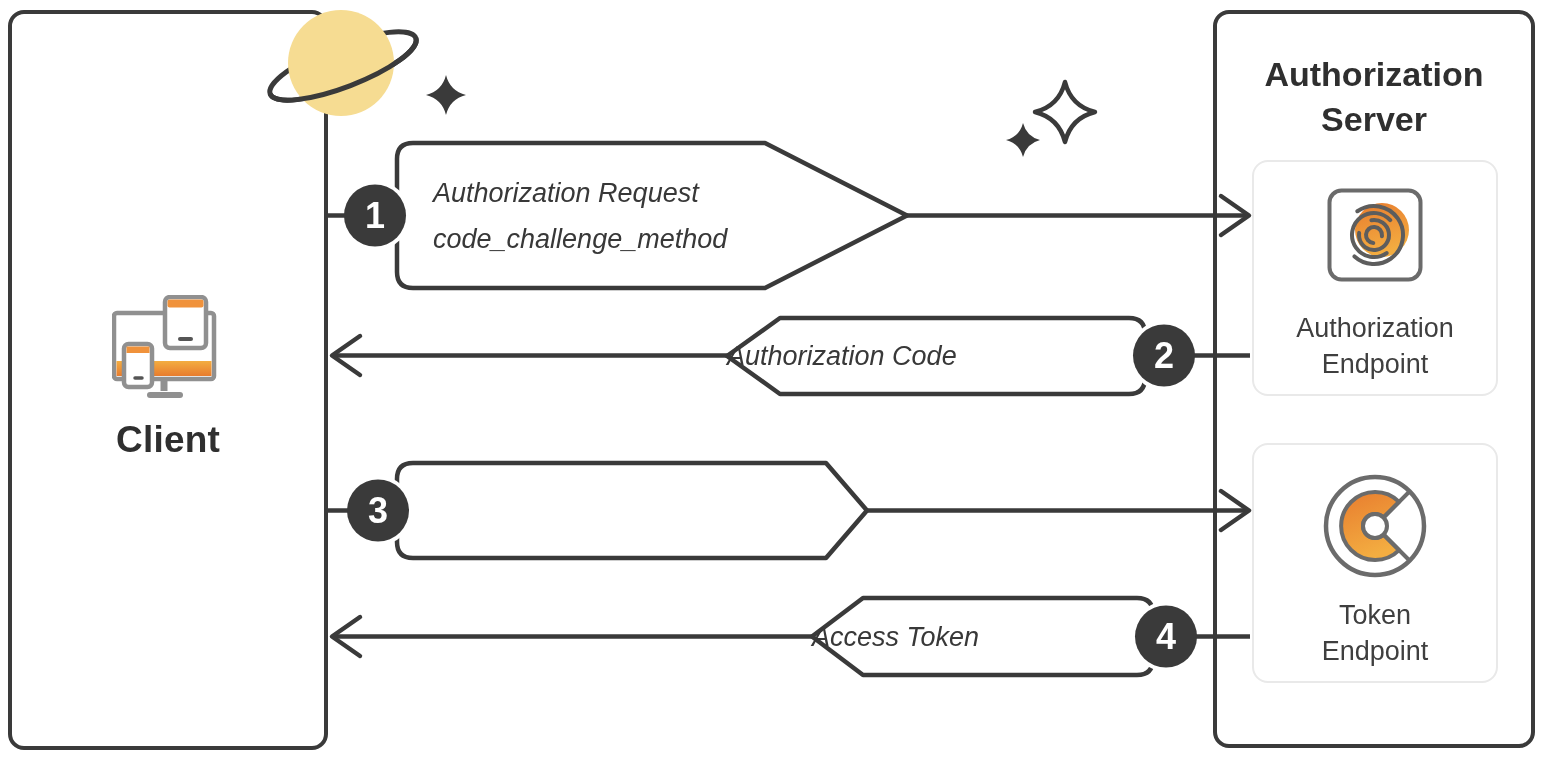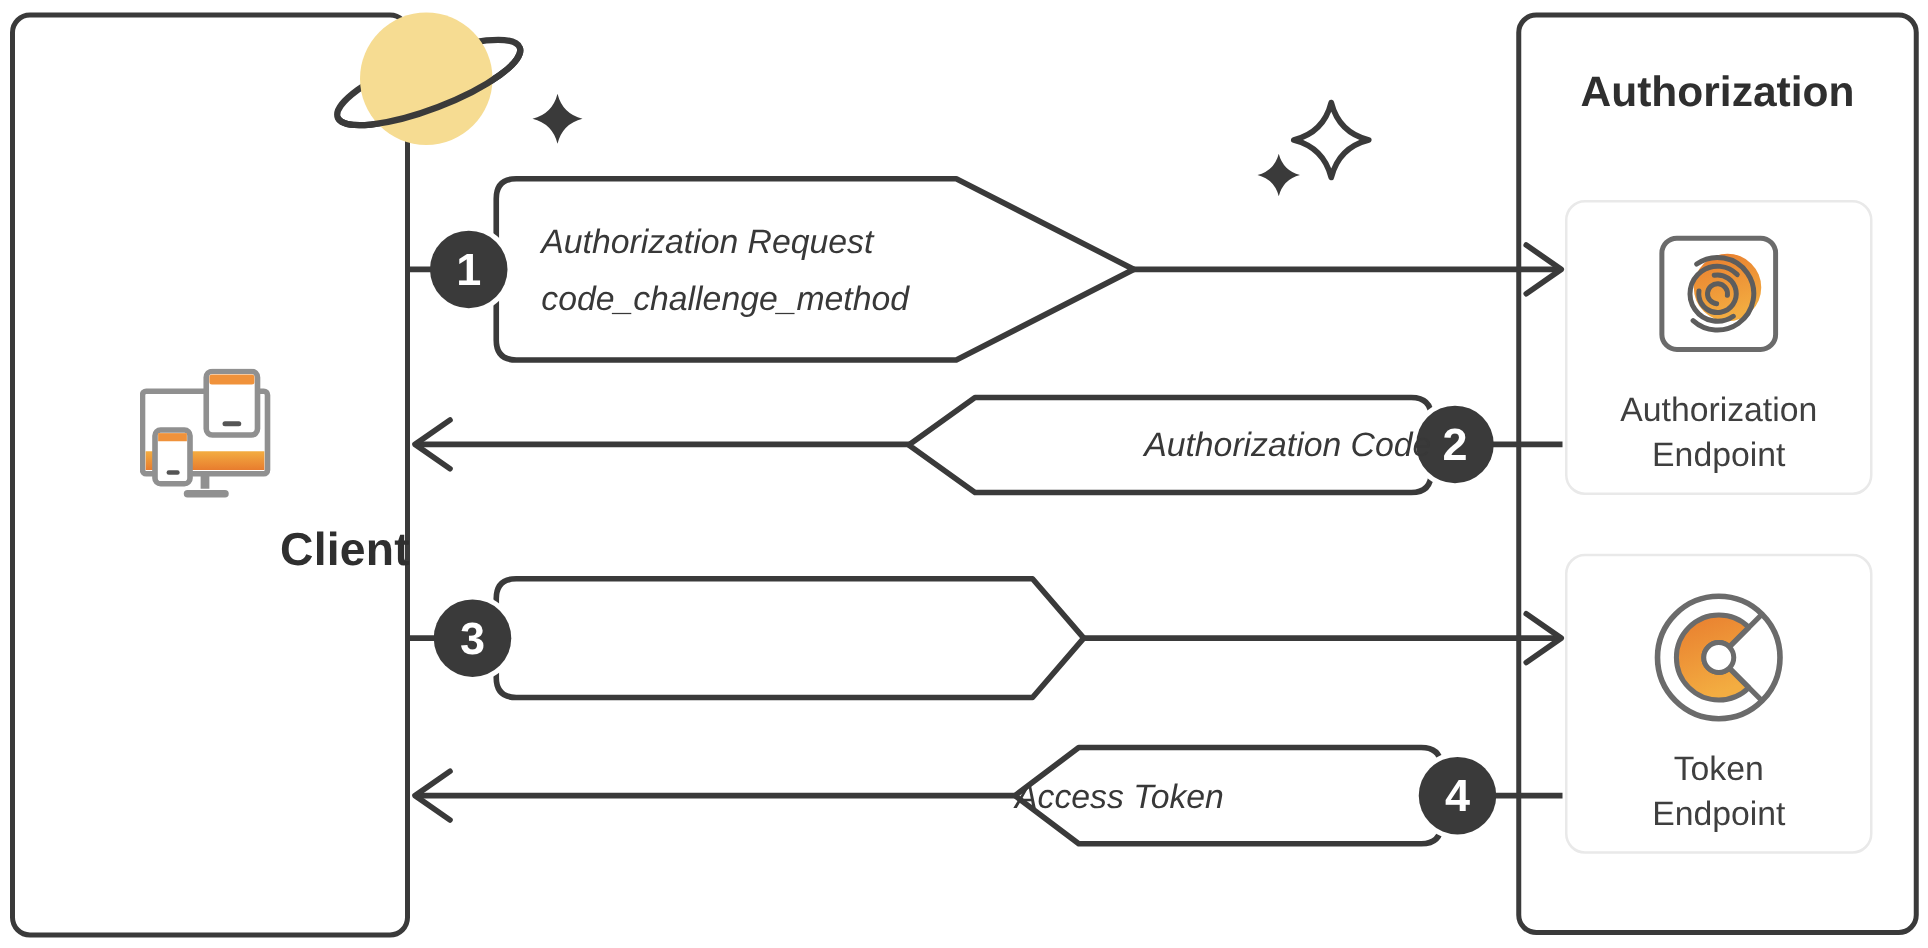--- a/index.html
+++ b/index.html
@@ -9,21 +9,21 @@
   }
   .abs{position:absolute;}
   
   .actor-box{
     position:absolute;background:#fff;border:4.5px solid #3a3a3a;border-radius:16px;
     box-sizing:border-box;
   }
   .client-box{left:8px;top:10px;width:320px;height:740px;}
   .server-box{left:1213px;top:10px;width:322px;height:738px;}
   .client-label{
-    position:absolute;left:8px;top:419px;width:320px;text-align:right;
+    position:absolute;left:8px;top:419px;width:320px;text-align:center;
     font-size:37px;font-weight:bold;color:#2f2f2f;letter-spacing:.2px;
   }
   .server-title{
     position:absolute;left:1213px;top:52px;width:322px;text-align:center;
     font-size:34px;font-weight:bold;color:#2f2f2f;line-height:45px;
   }
   
   .endpoint-card{
     position:absolute;left:1252px;width:246px;background:#fff;
     border:2.5px solid #e9e9e9;border-radius:16px;box-sizing:border-box;
@@ -36,21 +36,21 @@
   }
   .card-token .endpoint-label{margin-top:18px;}
   
   .overlay{position:absolute;left:0;top:0;z-index:5;pointer-events:none;}
   
   .msg{
     position:absolute;z-index:10;display:flex;flex-direction:column;justify-content:center;
     font-size:27px;line-height:46px;color:#383838;font-style:italic;
   }
   .msg-1{left:397px;top:143px;width:510px;height:145px;padding-left:36px;box-sizing:border-box;}
-  .msg-2{left:727px;top:318px;width:418px;height:76px;align-items:flex-end;}
+  .msg-2{left:727px;top:318px;width:418px;height:76px;align-items:flex-start;}
   .msg-3{left:397px;top:463px;width:470px;height:95px;padding-left:36px;box-sizing:border-box;}
   .msg-4{left:812px;top:598px;width:341px;height:77px;align-items:flex-start;}
   .badge-num{font:bold 36px "Liberation Sans", sans-serif;fill:#fff;}
 </style>
 </head>
 <body>
 
 <div class="canvas">
 
   <div class="actor-box client-box"></div>
@@ -75,20 +75,21 @@
     <rect x="12" y="49" width="28" height="43" rx="4.5" fill="#fff" stroke="#909090" stroke-width="4.5"></rect>
     <rect x="14.5" y="51.5" width="23" height="6.5" fill="#f0923b"></rect>
     <path d="M 23,83 H 30" stroke="#555" stroke-width="3.5" stroke-linecap="round"></path>
   </svg>
 
   <div class="client-label">Client</div>
 
   <div class="actor-box server-box"></div>
   <div class="server-title">
     <div>Authorization</div>
+    <div>Server</div>
   </div>
 
   <div class="endpoint-card card-auth">
     <svg width="96" height="94" viewBox="0 0 96 94">
       <defs>
         <linearGradient id="fgrad" x1="0" y1="0" x2="0.3" y2="1">
           <stop offset="0" stop-color="#e87c2e"></stop>
             <stop offset="1" stop-color="#f3ad41"></stop>
         </linearGradient>
       </defs>

